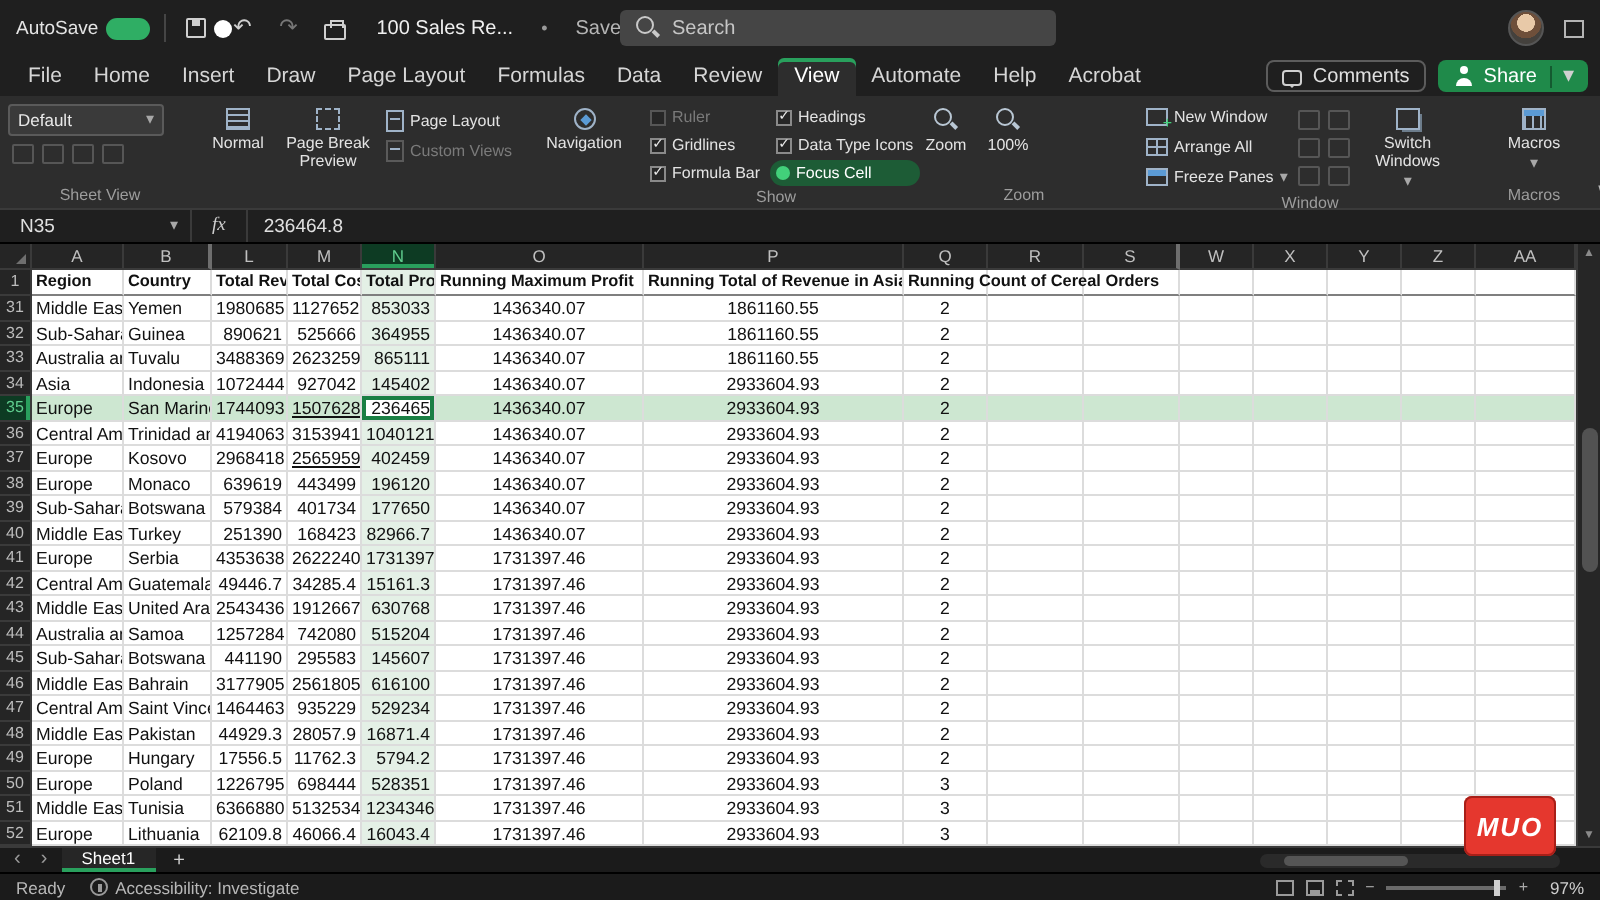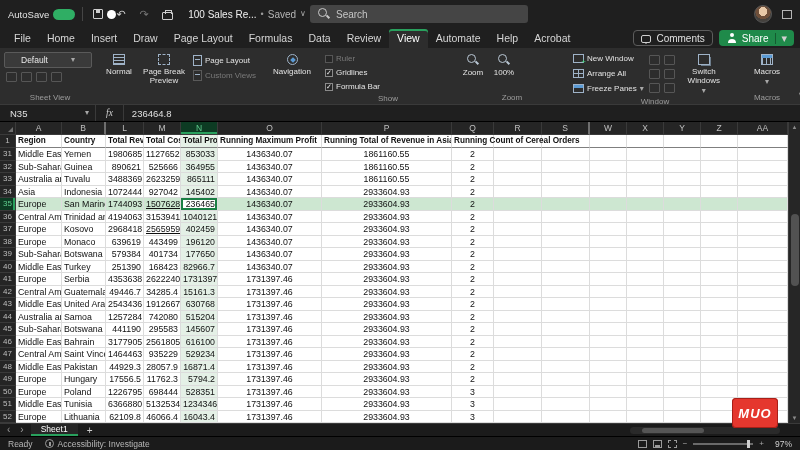--- a/index.html
+++ b/index.html
@@ -10,21 +10,21 @@
   
   .titlebar { height:28px; background:#1f1f1f; display:flex; align-items:center; padding:0 8px; gap:7px; color:#e4e4e4; font-size:10px; }
   .autosave { display:flex; align-items:center; gap:4px; font-size:9.5px; }
   .toggle { width:22px; height:11px; border-radius:6px; background:#2fae64; position:relative; display:inline-block; }
   .toggle .knob { position:absolute; right:1px; top:1px; width:9px; height:9px; border-radius:50%; background:#fff; }
   .tsep { width:1px; height:14px; background:#454545; }
   .qat { width:16px; height:16px; display:flex; align-items:center; justify-content:center; border-radius:2px; }
   .glyph { font-size:11px; color:#d0d0d0; line-height:1; }
   .glyph.small { font-size:8px; color:#a8a8a8; }
   .dim { color:#777 !important; }
-  .doctitle { display:flex; align-items:center; gap:4px; margin-left:6px; font-size:10px; color:#f0f0f0; }
+  .doctitle { display:flex; align-items:center; gap:14px; margin-left:6px; font-size:10px; color:#f0f0f0; }
   .doctitle .saved { color:#b5b5b5; }
   .dotsep { color:#9a9a9a; font-size:9px; }
   .search { position:absolute; left:310px; top:5px; width:218px; height:18px; background:#454545; border-radius:3px; display:flex; align-items:center; gap:6px; padding:0 8px; }
   .search .ph { color:#c6c6c6; font-size:10px; }
   .tb-right { margin-left:auto; display:flex; align-items:center; gap:10px; }
   .avatar { width:18px; height:18px; border-radius:50%; background:radial-gradient(circle at 50% 34%, #e8c9a8 0 33%, #6e4f3a 34% 58%, #44413d 59%); border:1px solid #555; }
   .winbtn { width:10px; height:9px; border:1px solid #b5b5b5; display:inline-block; }
 
   
   .menubar { height:20px; background:#1f1f1f; display:flex; align-items:center; padding:0 6px; }
@@ -40,21 +40,21 @@
   .ribbon { height:56px; background:#2d2d2d; display:flex; align-items:stretch; padding:2px 4px 0; }
   .rgroup { display:flex; flex-direction:column; flex:none; }
   .rgc { flex:1; display:flex; align-items:flex-start; gap:2px; padding-top:2px; }
   .rgc.col { flex-direction:column; gap:4px; }
   .rlabel { height:13px; font-size:8px; color:#9d9d9d; display:flex; align-items:center; justify-content:center; }
   .rdivider { width:1px; background:#454545; margin:4px 2px 6px; }
   .rbtn-big { display:flex; flex-direction:column; align-items:center; gap:2px; padding:2px 3px; font-size:8px; color:#e3e3e3; text-align:center; line-height:1.15; border-radius:3px; }
   .rbtn-sm { display:flex; align-items:center; gap:3px; font-size:8px; color:#e3e3e3; padding:1px 3px; white-space:nowrap; height:13px; }
   .rbtn-sm.disabled, .rbtn-big.disabled { color:#7a7a7a; }
   .stack { display:flex; flex-direction:column; gap:2px; padding-top:2px; }
-  .dd { width:88px; height:16px; background:#3a3a3a; border:1px solid #5a5a5a; border-radius:2px; font-size:8.5px; color:#e8e8e8; display:flex; align-items:center; padding:0 16px; justify-content:space-between; }
+  .dd { width:78px; height:16px; background:#3a3a3a; border:1px solid #5a5a5a; border-radius:2px; font-size:8.5px; color:#e8e8e8; display:flex; align-items:center; padding:0 4px; justify-content:space-between; }
   .minirow { display:flex; gap:4px; padding-left:2px; }
   .mini { width:11px; height:10px; border:1px solid #565656; border-radius:1px; }
   .chkcol { display:flex; flex-direction:column; gap:1px; }
   .chk { display:flex; align-items:center; gap:3px; font-size:8px; color:#e3e3e3; height:13px; padding:0 3px; white-space:nowrap; }
   .chk .box { width:8px; height:8px; border:1px solid #8a8a8a; background:#262626; font-size:7px; color:#eaeaea; display:flex; align-items:center; justify-content:center; line-height:1; }
   .chk.disabled { color:#7a7a7a; } .chk.disabled .box { border-color:#565656; }
   .chk.pill { background:#1d5c36; border-radius:7px; color:#fff; }
   .dot { width:7px; height:7px; border-radius:50%; background:#42d07a; display:inline-block; }
   .minigrid { display:grid; grid-template-columns:repeat(2,12px); grid-auto-rows:11px; gap:3px; padding-top:3px; }
   .collapse { margin-left:auto; align-self:flex-end; color:#b5b5b5; font-size:9px; padding:0 8px 4px; }
@@ -268,20 +268,34 @@
             </div>
             <div class="chk">
               <span class="box">✓</span>
               <span>Gridlines</span>
             </div>
             <div class="chk">
               <span class="box">✓</span>
               <span>Formula Bar</span>
             </div>
           </div>
+        <div class="chkcol">
+            <div class="chk">
+              <span class="box">✓</span>
+              <span>Headings</span>
+            </div>
+            <div class="chk">
+              <span class="box">✓</span>
+              <span>Data Type Icons</span>
+            </div>
+            <div class="chk pill">
+              <span class="dot"></span>
+              <span>Focus Cell</span>
+            </div>
+          </div>
       </div>
       <div class="rlabel">Show</div>
     </div>
     <div class="rdivider"></div>
 
     <div class="rgroup" style="width:108px">
       <div class="rgc">
         <div class="rbtn-big" style="width:30px">
           <span class="i-mag"></span>
           <span>Zoom</span>

